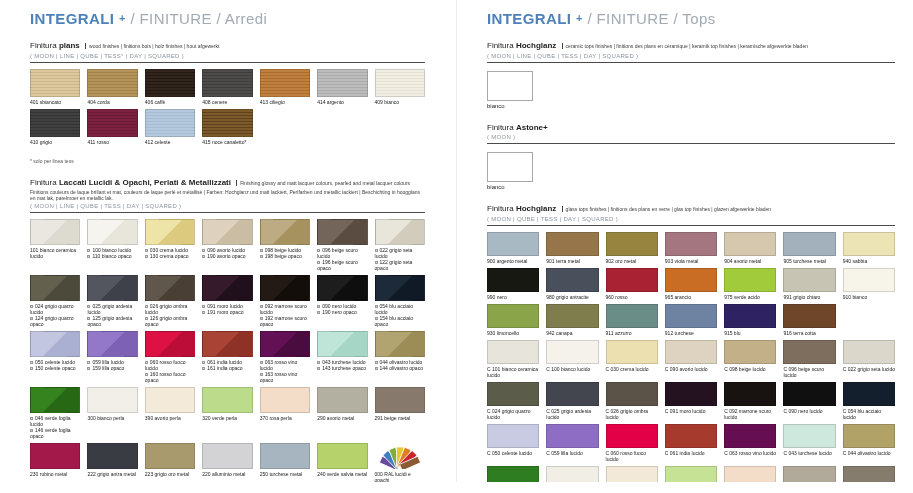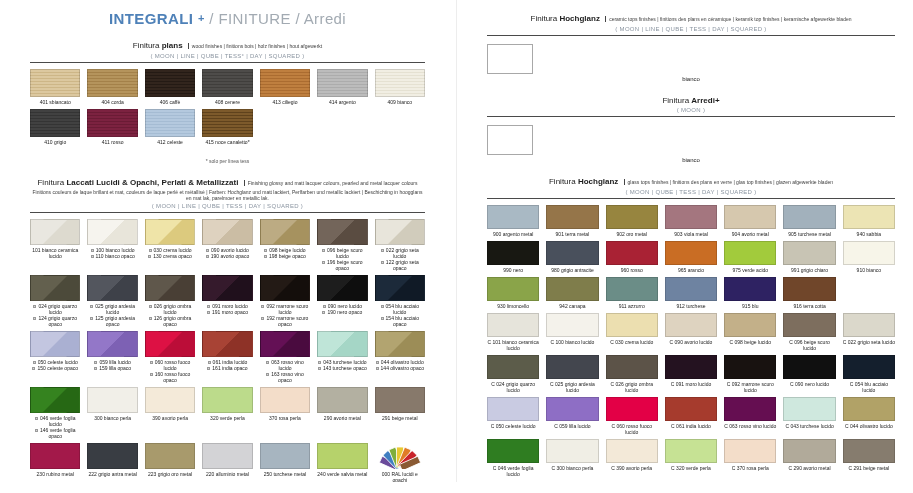--- a/index.html
+++ b/index.html
@@ -1,17 +1,17 @@
 <!DOCTYPE html>
 <html><head>
 <meta charset="utf-8">
 <style>
   html,body{margin:0;padding:0;background:#fff;}
   .page{position:relative;width:913px;height:482px;background:#ffffff;overflow:hidden;
-        font-family:"Liberation Sans",sans-serif;color:#333;text-align:center;}
+        font-family:"Liberation Sans",sans-serif;color:#333;}
   .gutter{position:absolute;left:456px;top:0;width:1px;height:493px;background:#ededed;}
   .panel{position:absolute;top:0;}
   #panel-left{left:30px;width:395px;}
   #panel-right{left:487px;width:408px;}
 
   h1.title{margin:10px 0 0 0;font-size:15px;font-weight:bold;color:#4e81b8;letter-spacing:.4px;}
   h1.title .plus{font-size:11px;vertical-align:2px;}
   h1.title .path{color:#a2aab2;font-weight:normal;}
 
   .sec-head{margin-top:14px;font-size:8px;color:#1d1d1d;line-height:9px;}
@@ -394,37 +394,42 @@
             </div>
             <div class="lab">
               <div>000 RAL lucidi e opachi</div>
             </div>
           </div>
         </div>
     </div>
   </div>
 
   <div class="panel" id="panel-right">
+    <h1 class="title">
+      <span>INTEGRALI</span>
+      <span class="plus">+</span>
+      <span class="path">/ FINITURE / Tops</span>
+    </h1>
 
     <div class="section">
       <div class="sec-head">
         <span>Finitura</span>
         <span class="sec-name">Hochglanz</span>
         <span class="sec-trans">ceramic tops finishes | finitions des plans en céramique | keramik top finishes | keramische afgewerkte bladen</span>
       </div>
       <div class="models">( MOON | LINE | QUBE | TESS | DAY | SQUARED )</div>
       <hr class="rule">
       <div class="big-sw"></div>
       <div class="big-lab">bianco</div>
     </div>
 
     <div class="section sec-gap">
       <div class="sec-head">
         <span>Finitura</span>
-        <span class="sec-name">Arredi+</span>
+        <span class="sec-name">Astone+</span>
       </div>
       <div class="models">( MOON )</div>
       <hr class="rule">
       <div class="big-sw"></div>
       <div class="big-lab">bianco</div>
     </div>
 
     <div class="section sec-gap">
       <div class="sec-head">
         <span>Finitura</span>

